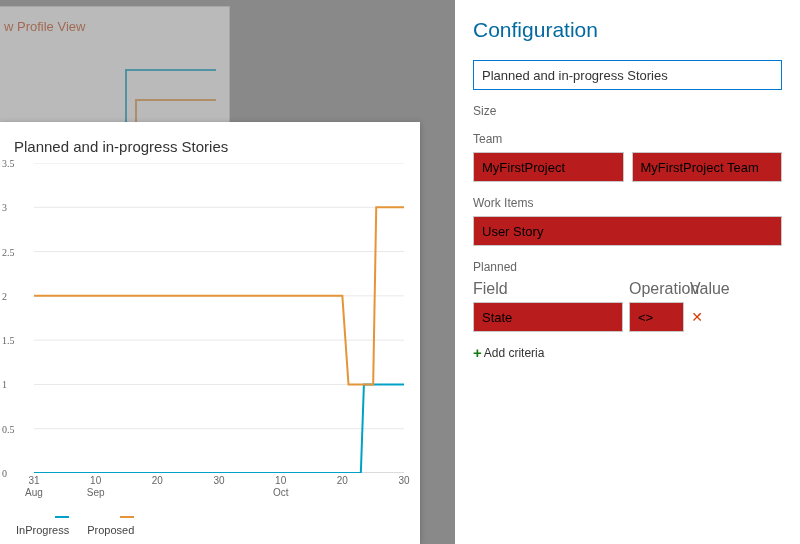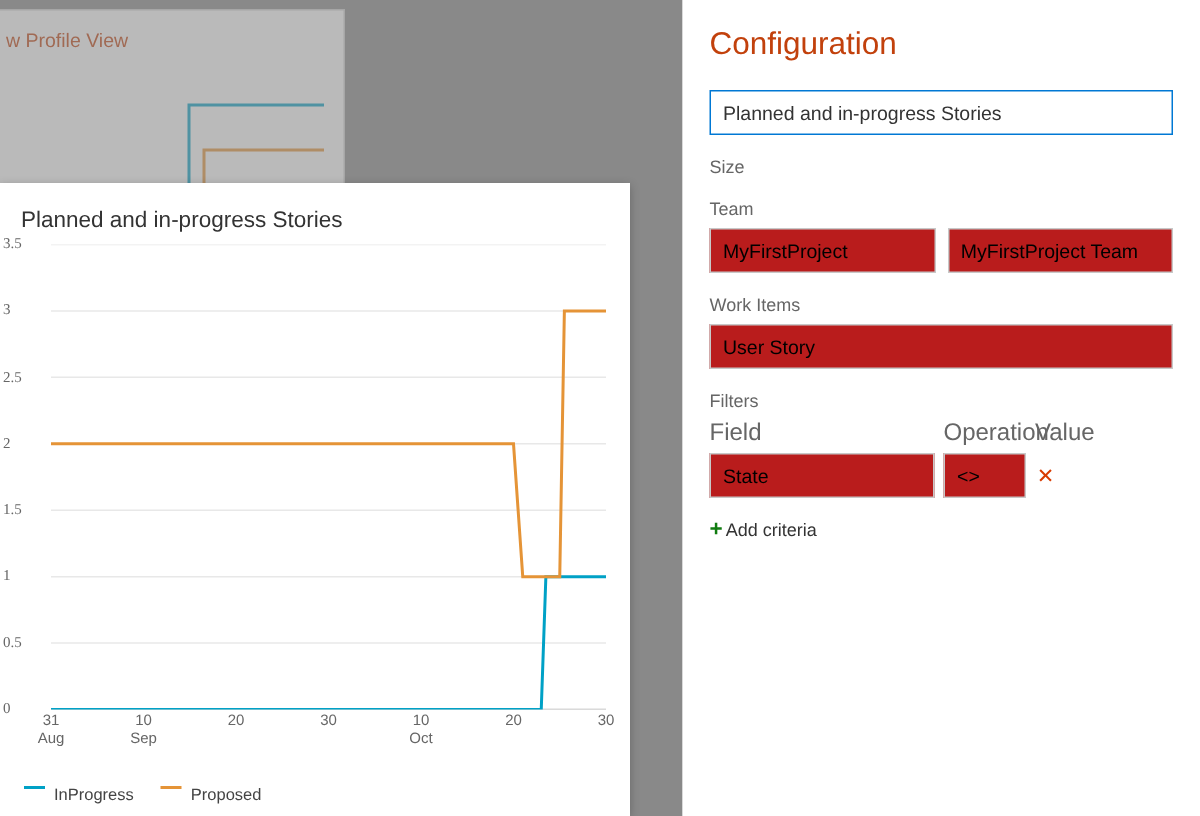--- a/index.html
+++ b/index.html
@@ -19,26 +19,26 @@
   .y-labels div { position:absolute; right:0; width:24px; transform:translateY(-50%);font-family:Liberation Serif, serif; }
   .plot { position:absolute; left:16px; top:0; width:370px; height:310px; }
   .plot svg { width:370px; height:310px; display:block; }
   .gridline { stroke:#e8e8e8; stroke-width:1; }
   .axisline { stroke:#c2c2c2; stroke-width:1; }
   .series-in { stroke:#00a1c6; stroke-width:2; fill:none; }
   .series-pr { stroke:#e59437; stroke-width:2; fill:none; }
   .x-labels { position:absolute; left:16px; top:312px; width:370px; font-size:10px; color:#666; }
   .x-labels div { position:absolute; transform:translateX(-50%); text-align:center; line-height:1.2; }
   .legend { position:absolute; bottom:8px; left:16px; font-size:11px; color:#444; display:flex; gap:18px; align-items:center; }
-  .leg-item{display:flex; align-items:flex-start; gap:6px;}
+  .leg-item{display:flex; align-items:flex-end; gap:6px;flex-direction:column;}
   .swatch { width:14px; height:2px; display:inline-block; }
 
   
   .config { position:absolute; left:455px; top:0; width:345px; height:544px; background:#fff; padding:18px 18px 0 18px; color:#333; }
-  .config h1 { font-size:21px; font-weight:400; margin-bottom:18px; color:#c2410c;}
+  .config h1 { font-size:21px; font-weight:400; margin-bottom:18px; color:#0369a1;}
   .section-label { font-size:12px; color:#666; margin-top:14px; margin-bottom:6px; }
   .txt-input { width:100%; height:30px; border:1px solid #0078d4; padding:4px 8px; font-size:13px; color:#333; }
   .dd { position:relative; width:100%; height:30px; border:1px solid #c8c8c8; background:#fff; font-size:13px; color:#333; padding:4px 8px; display:flex; align-items:center; cursor:pointer; }
   .dd .chev { position:absolute; right:6px; top:50%; transform:translateY(-50%); font-size:10px; color:#666; }
   .dd-row { display:flex; gap:8px; }
   .native-sel { -webkit-appearance:none; appearance:none; background:#b91c1c; border:1px solid #c8c8c8; font-size:13px; padding:4px 8px; height:30px; }
   .filters-head { display:flex; font-size:16px; color:#666; margin-top:6px; }
   .filters-row { display:flex; gap:6px; margin-top:4px; align-items:center;}
   .f-field{width:150px;} .f-op{width:55px;} .f-val{width:88px;}
   .remove-x { color:#d83b01; font-size:14px; cursor:pointer; width:14px; text-align:center;}
@@ -129,21 +129,21 @@
           <option>MyFirstProject Team</option>
         </select>
       </div>
     </div>
 
     <div class="section-label">Work Items</div>
     <select class="native-sel" style="width:100%">
       <option>User Story</option>
     </select>
 
-    <div class="section-label">Filters</div>
+    <div class="section-label">Planned</div>
     <div class="filters-head">
       <div class="f-field">Field</div>
       <div class="f-op" style="margin-left:6px">Operation</div>
       <div class="f-val" style="margin-left:6px">Value</div>
     </div>
     <div class="filters-row">
       <select class="native-sel f-field">
         <option>State</option>
       </select>
       <select class="native-sel f-op">

